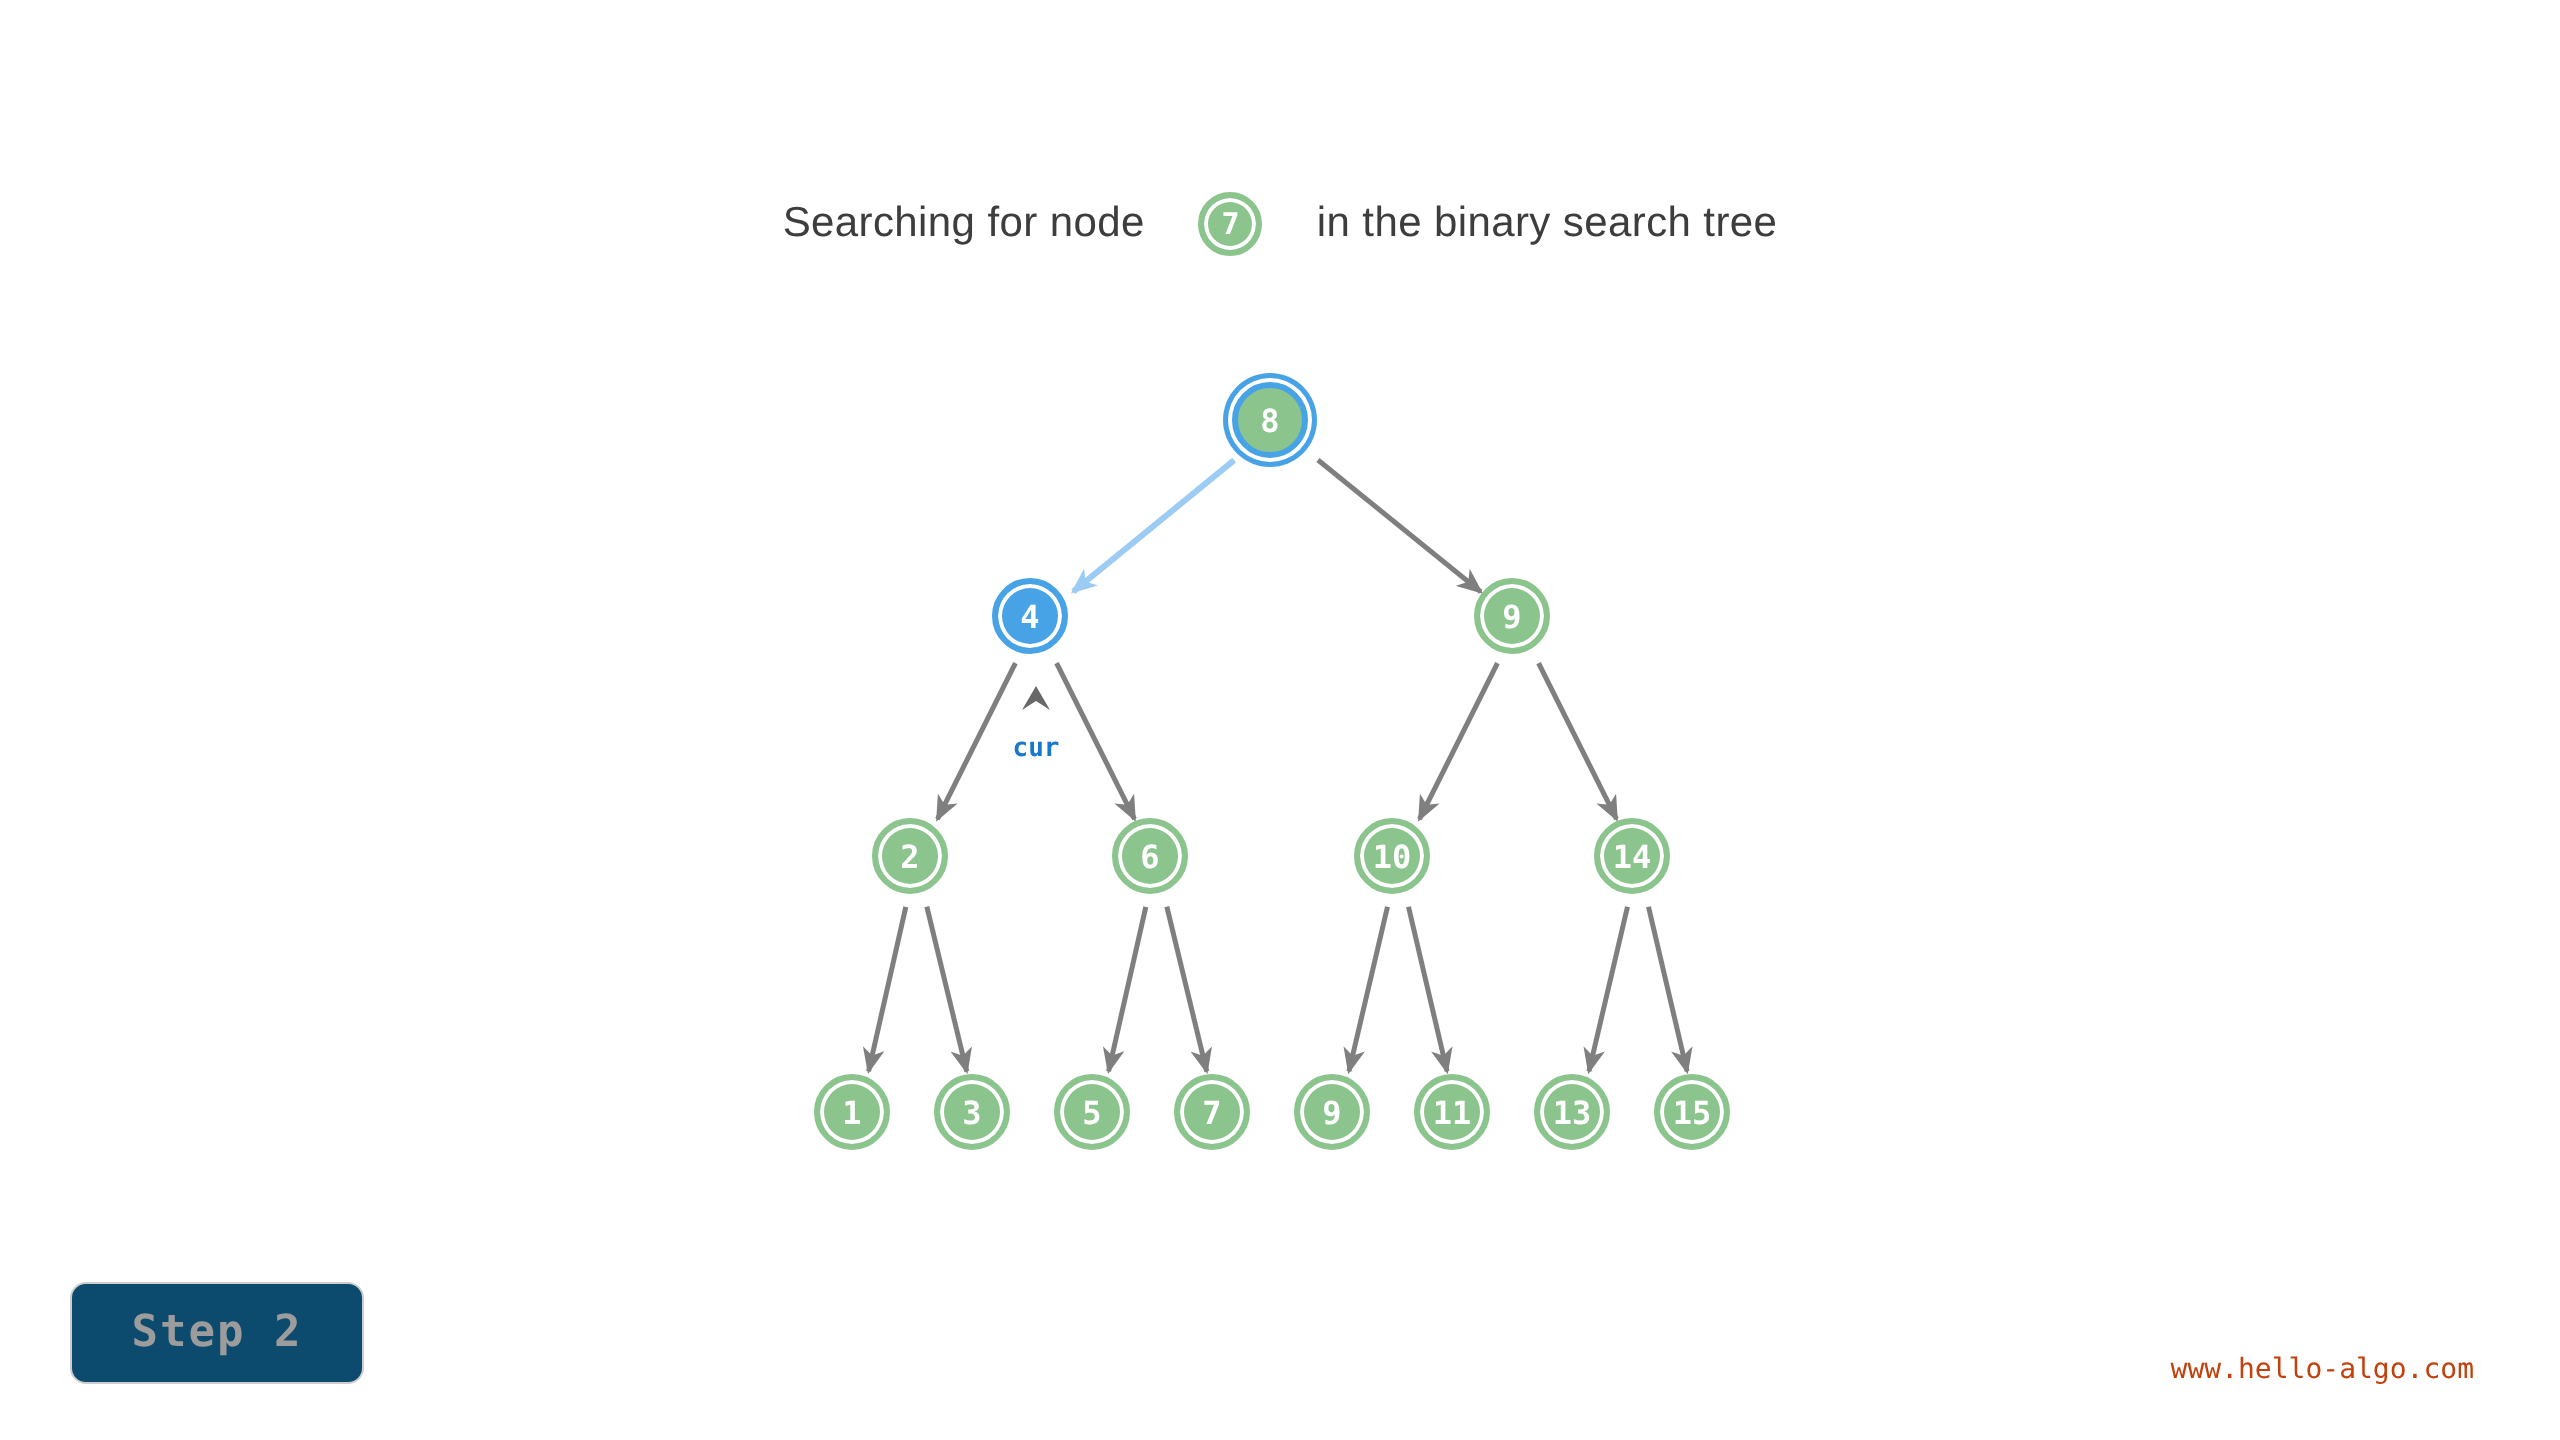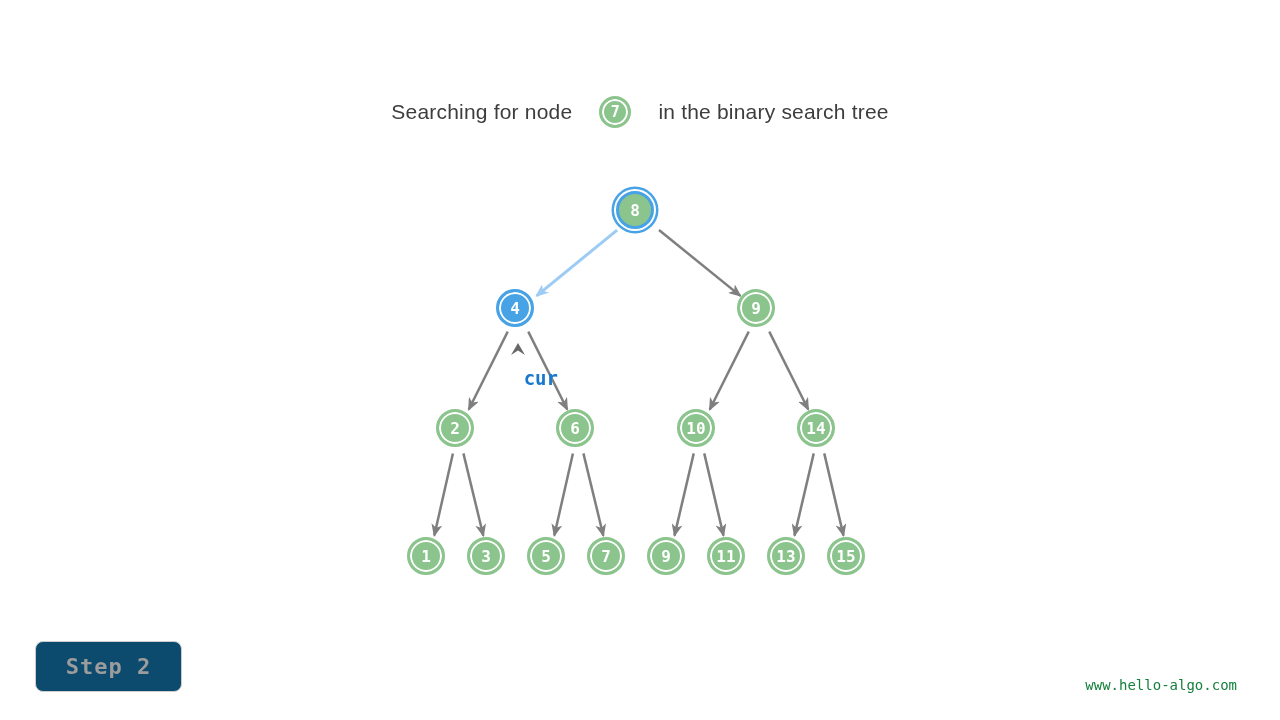--- a/index.html
+++ b/index.html
@@ -75,24 +75,24 @@
   .node.current {
     background: var(--blue, #47a3e5);
     border: 3px solid var(--blue, #47a3e5);
     box-shadow: inset 0 0 0 2px #ffffff;
   }
   
   #cur-caret { position: absolute; width: 16px; height: 14px; }
   #cur-label {
     position: absolute;
     width: 80px;
-    text-align: right;
+    text-align: center;
     font-family: "DejaVu Sans Mono", monospace;
     font-weight: bold;
-    font-size: 19px;
+    font-size: 13px;
     color: var(--cur-blue, #1878ce);
   }
   
   .step-badge {
     position: absolute;
     left: 35px;
     top: 641px;
     width: 147px;
     height: 51px;
     background: #0c4a6e;
@@ -107,21 +107,21 @@
     color: var(--step-text, #9c9c9c);
     letter-spacing: 1px;
   }
   
   .watermark {
     position: absolute;
     right: 43px;
     top: 677px;
     font-family: "DejaVu Sans Mono", monospace;
     font-size: 14px;
-    color: #15803d;
+    color: #c2410c;
   }
 </style>
 </head>
 <body>
 
 <div class="stage" style="--green: #8bc48d; --blue: #47a3e5; --cur-blue: #1878ce; --title-text: #3d3d3d; --step-text: #9c9c9c;">
 
   <div class="title">
     <span>Searching for node</span>
     <span class="title-node">

